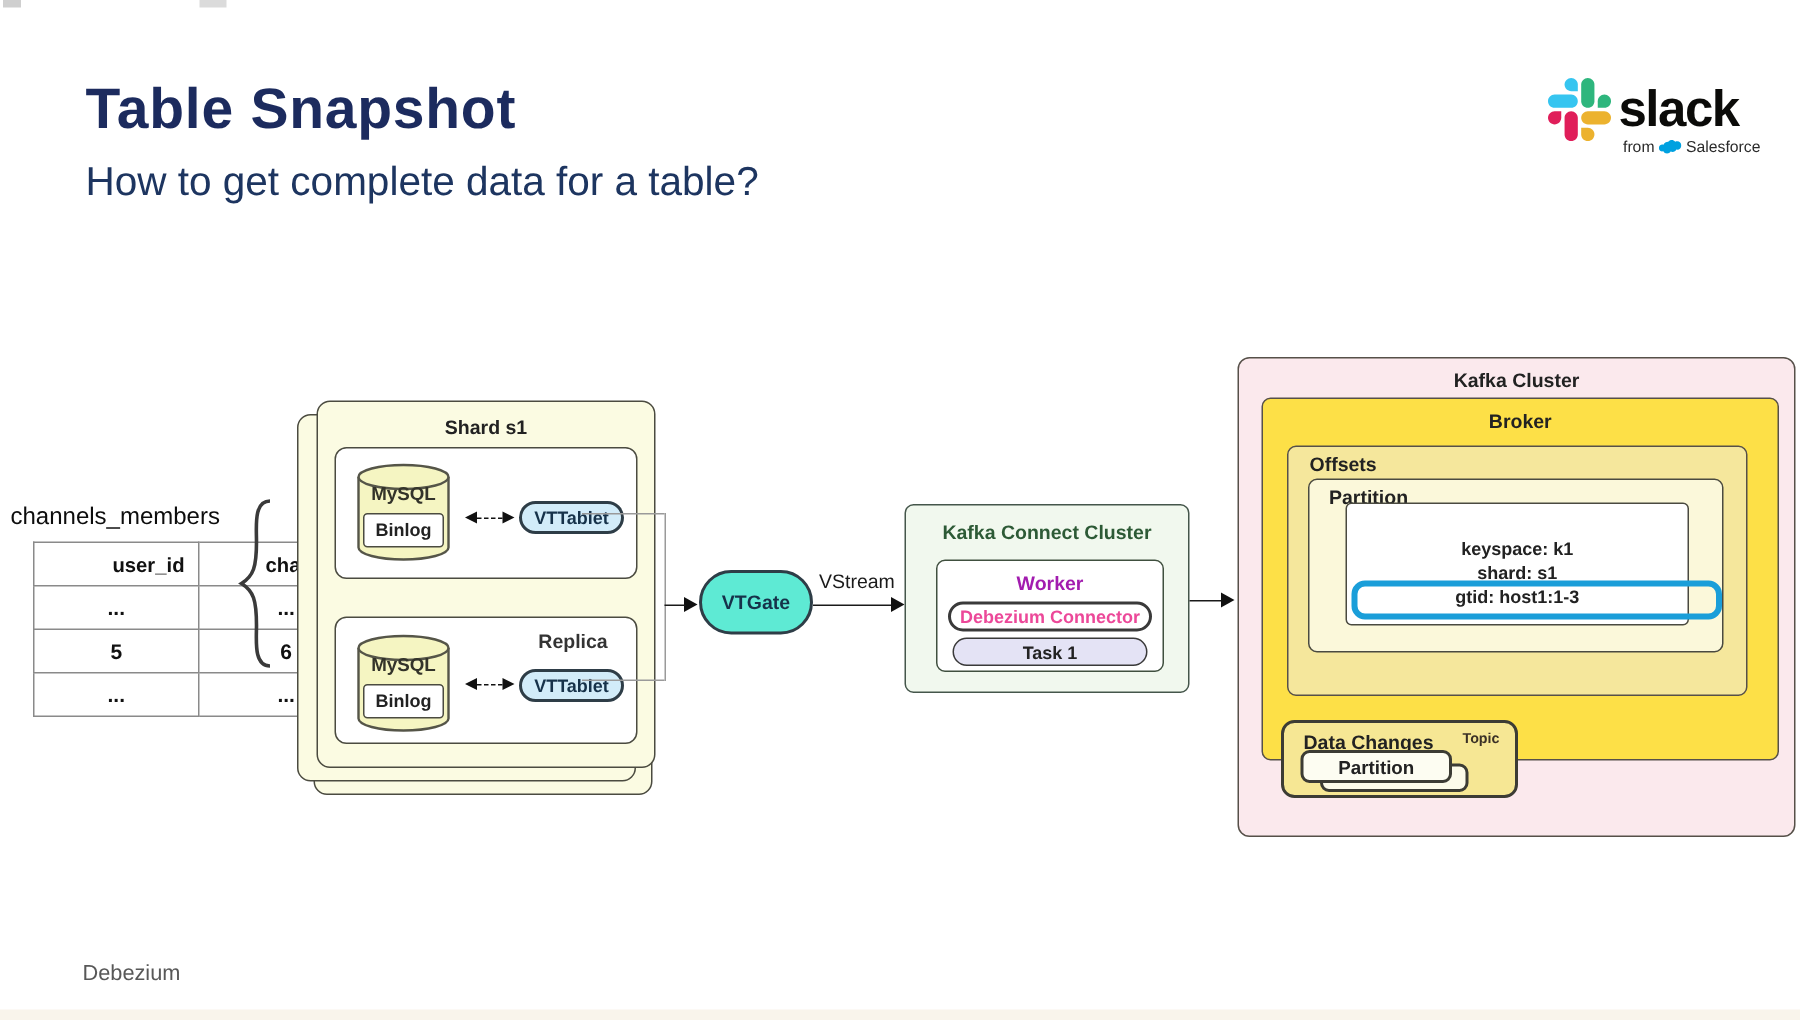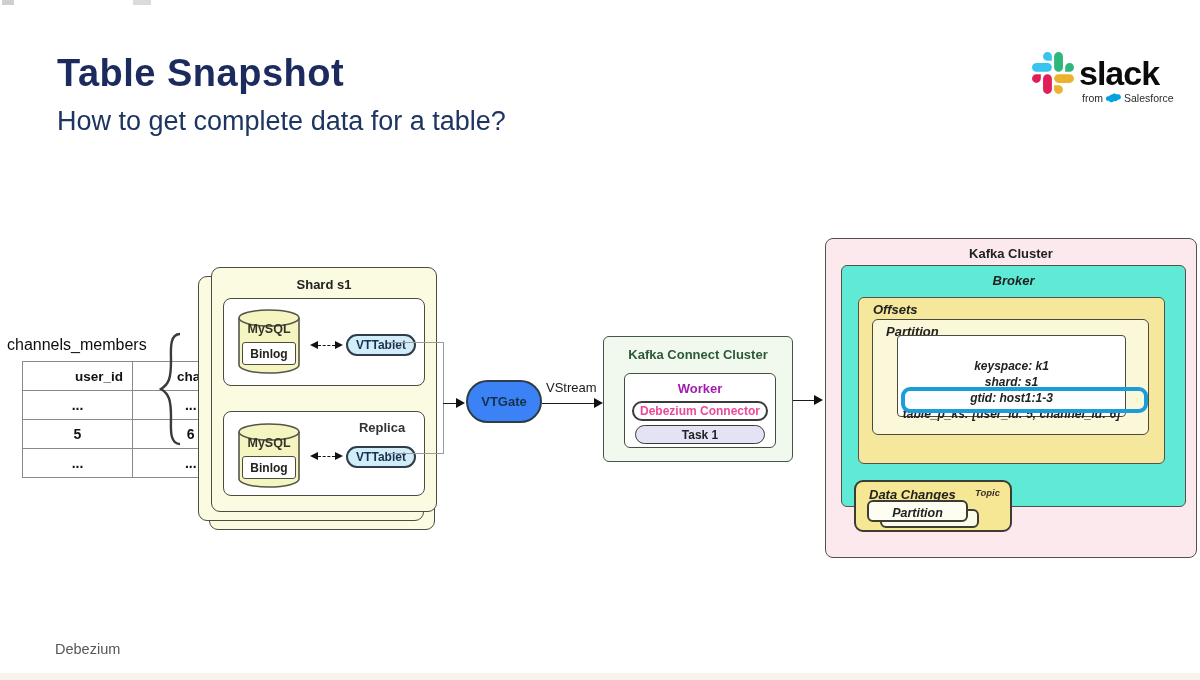--- a/index.html
+++ b/index.html
@@ -142,21 +142,21 @@
       </div>
     </div>
   </div>
 
   <div class="hline" style="left:388px;top:342px;width:55px;z-index:5;"></div>
   <div class="hline" style="left:388px;top:453px;width:55px;z-index:5;"></div>
   <div class="vline" style="left:443px;top:342px;height:112px;z-index:5;"></div>
   <div class="hline dark" style="left:443px;top:403px;width:14px;z-index:5;"></div>
   <div class="ah-r" style="left:456px;top:398px;"></div>
 
-  <div class="pill" style="left:466px;top:380px;width:76px;height:43px;border-radius:22px;background:#3b82f6;font-size:13px;color:#16324a;">
+  <div class="pill" style="left:466px;top:380px;width:76px;height:43px;border-radius:22px;background:#5eead4;font-size:13px;color:#16324a;">
     <span>VTGate</span>
   </div>
 
   <div class="abs" style="left:546px;top:380px;font-size:13px;color:#1a1a1a;">VStream</div>
   <div class="hline dark" style="left:542px;top:403px;width:53px;"></div>
   <div class="ah-r" style="left:594px;top:398px;"></div>
 
   <div class="dbox" style="left:603px;top:336px;width:190px;height:126px;background:#f1f8ee;border-color:#45564b;border-radius:6px;">
     <div class="boxlabel ctr" style="position:absolute;left:0;right:0;top:10px;color:#2d5a36;">Kafka Connect Cluster</div>
     <div class="dbox" style="left:20px;top:36px;width:152px;height:75px;background:#fff;border-color:#40503f;border-radius:6px;">
@@ -169,32 +169,31 @@
       </div>
     </div>
   </div>
 
   <div class="hline dark" style="left:793px;top:400px;width:22px;"></div>
   <div class="ah-r" style="left:814px;top:395px;"></div>
 
   <div class="dbox" style="left:825px;top:238px;width:372px;height:320px;background:#fbe9ed;border-color:#565049;border-radius:8px;">
     <div class="boxlabel ctr" style="position:absolute;left:0;right:0;top:7px;">Kafka Cluster</div>
 
-    <div class="dbox" style="left:15px;top:26px;width:345px;height:242px;background:#5eead4;border-color:#565049;border-radius:6px;font-style:italic;">
+    <div class="dbox" style="left:15px;top:26px;width:345px;height:242px;background:#fde047;border-color:#565049;border-radius:6px;">
       <div class="boxlabel ctr" style="position:absolute;left:0;right:0;top:7px;">Broker</div>
 
       <div class="dbox" style="left:16px;top:31px;width:307px;height:167px;background:#f5e79c;border-color:#565049;border-radius:6px;">
         <div class="boxlabel" style="position:absolute;left:14px;top:4px;">Offsets</div>
         <div class="dbox" style="left:13px;top:21px;width:277px;height:116px;background:#fbf8da;border-color:#4a4a40;border-radius:6px;">
           <div class="boxlabel" style="position:absolute;left:13px;top:4px;">Partition</div>
           <div class="dbox" style="left:24px;top:15px;width:229px;height:82px;background:#fff;border-color:#4a4a40;border-radius:4px;padding-top:22px;">
             <div class="ctr" style="font-size:12px;font-weight:700;line-height:16px;">keyspace: k1</div>
             <div class="ctr" style="font-size:12px;font-weight:700;line-height:16px;">shard: s1</div>
             <div class="ctr" style="font-size:12px;font-weight:700;line-height:16px;">gtid: host1:1-3</div>
-            <div class="ctr" style="font-size:12px;font-weight:700;line-height:16px;">table_p_ks: [user_id: 5, channel_id: 6]</div>
           </div>
 
           <div class="abs" style="left:28px;top:67px;width:247px;height:26px;border:4px solid #1a9ed9;border-radius:9px;z-index:6;"></div>
         </div>
       </div>
 
       <div class="dbox" style="left:12px;top:214px;width:158px;height:52px;background:#f6e794;border:2px solid #3c3c34;border-radius:9px;">
         <div class="boxlabel" style="position:absolute;left:13px;top:5px;">Data Changes</div>
         <div style="position:absolute;left:119px;top:5px;font-size:9.5px;font-weight:700;color:#3a3026;">Topic</div>
         <div class="abs" style="left:24px;top:27px;width:99px;height:19px;background:#fcfbe9;border:2px solid #3c3c34;border-radius:6px;"></div>

